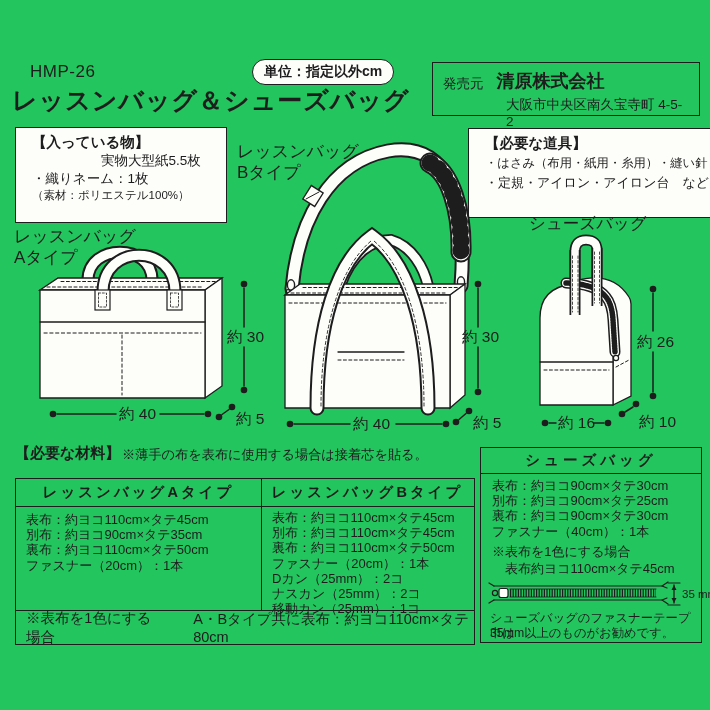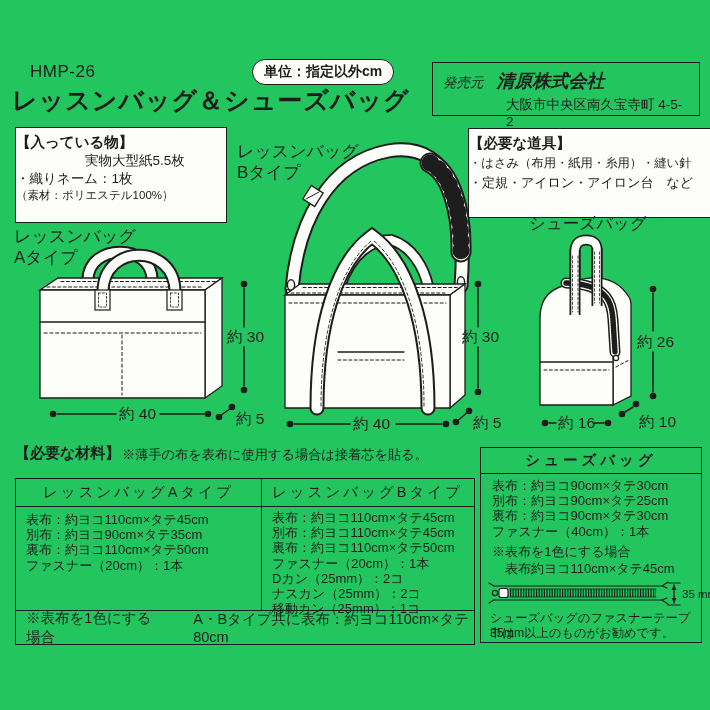--- a/index.html
+++ b/index.html
@@ -8,45 +8,45 @@
     font-family:"Liberation Sans",sans-serif;color:#1d1d1d;overflow:hidden;
   }
   .abs{position:absolute;}
   
   .code{left:30px;top:62px;font-size:17px;letter-spacing:.5px;}
   .title{left:12px;top:84px;font-size:25px;font-weight:600;letter-spacing:1px;}
   .unit-badge{left:252px;top:59px;border:1.6px solid #1d1d1d;border-radius:14px;
     padding:3px 11px;font-size:14px;font-weight:600;background:#fdfdfa;}
   .pub-box{left:432px;top:62px;width:268px;height:54px;border:1.8px solid #1d1d1d;
     padding:6px 10px;box-sizing:border-box;}
-  .pub-row{display:flex;gap:13px;align-items:center;font-style:italic;}
+  .pub-row{display:flex;gap:13px;align-items:flex-end;}
   .pub-label{font-size:13.5px;padding-top:3px;}
   .pub-name{font-size:18px;font-weight:600;}
   .pub-addr{font-size:13.5px;margin-left:63px;margin-top:3px;}
   
-  .info-box{border:1.7px solid #1d1d1d;box-sizing:border-box;background:#fdfdfa;padding:5px 0;}
+  .info-box{border:1.7px solid #1d1d1d;box-sizing:border-box;background:#fdfdfa;padding:5px 16px;}
   .inc-box{left:15px;top:127px;width:212px;height:96px;}
   .tool-box{left:468px;top:128px;width:264px;height:90px;}
   .box-h{font-size:14.5px;font-weight:600;}
   .inc-line{font-size:13.5px;line-height:17.5px;}
   .inc-indent{padding-left:69px;}
   .inc-small{font-size:11.5px;}
   .tool-line{font-size:13px;line-height:20px;white-space:nowrap;}
   .tool-line.first{font-size:12.3px;}
   
   .diagram-label{font-size:17px;line-height:21px;font-weight:500;}
   .lbl-a{left:14px;top:226px;}
   .lbl-b{left:237px;top:141px;}
   .lbl-shoes{left:529px;top:213px;font-size:16.5px;}
   
   .mat-head{left:15px;top:444px;font-size:15px;font-weight:700;}
   .mat-note{left:122px;top:446px;font-size:13.2px;}
   .mat-table{left:15px;top:478px;width:460px;height:167px;border:1.7px solid #1d1d1d;box-sizing:border-box;}
   .mt-hdr{position:absolute;top:0;height:27px;display:flex;align-items:center;justify-content:center;
-    font-size:14.5px;font-weight:400;letter-spacing:3px;}
+    font-size:14.5px;font-weight:700;letter-spacing:3px;}
   .mt-hdrA{left:0;width:245px;}
   .mt-hdrB{left:245px;right:0;}
   .mt-hline{position:absolute;left:0;right:0;top:27px;border-top:1.5px solid #1d1d1d;}
   .mt-vline{position:absolute;left:245px;top:0;bottom:33px;border-left:1.5px solid #1d1d1d;}
   .mt-rows{position:absolute;font-size:13px;line-height:15.2px;white-space:nowrap;}
   .mt-rowsA{left:10px;top:33px;}
   .mt-rowsB{left:256px;top:31px;}
   .mt-footer{position:absolute;left:0;right:0;bottom:0;height:33px;border-top:1.5px solid #1d1d1d;
     display:flex;align-items:center;gap:28px;padding-left:10px;font-size:14.5px;}
   

